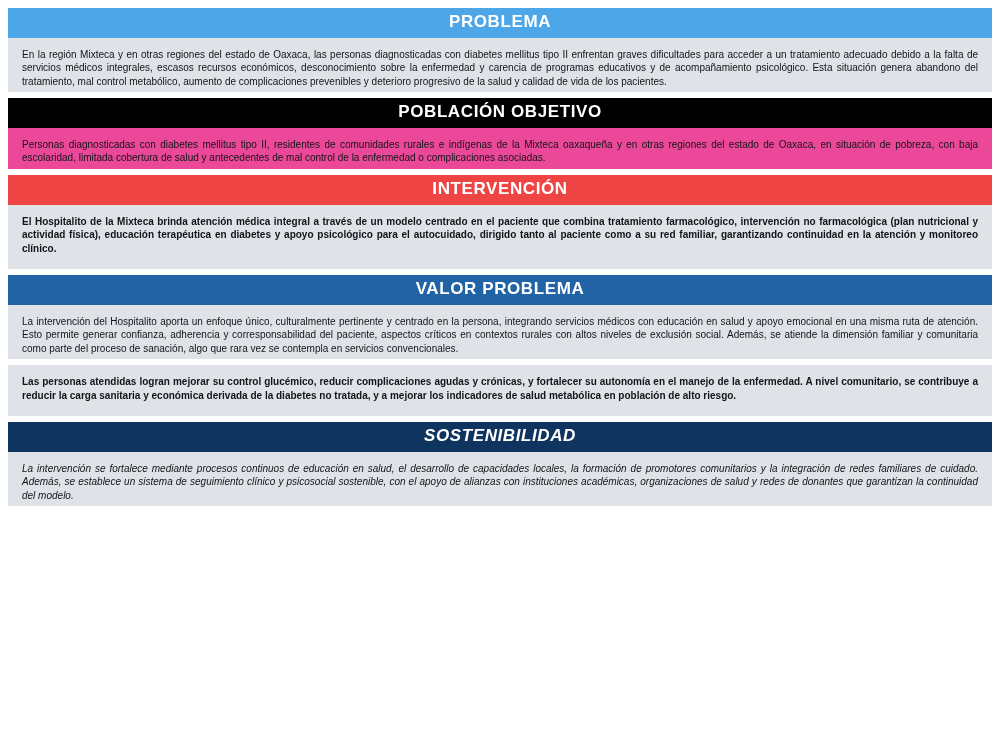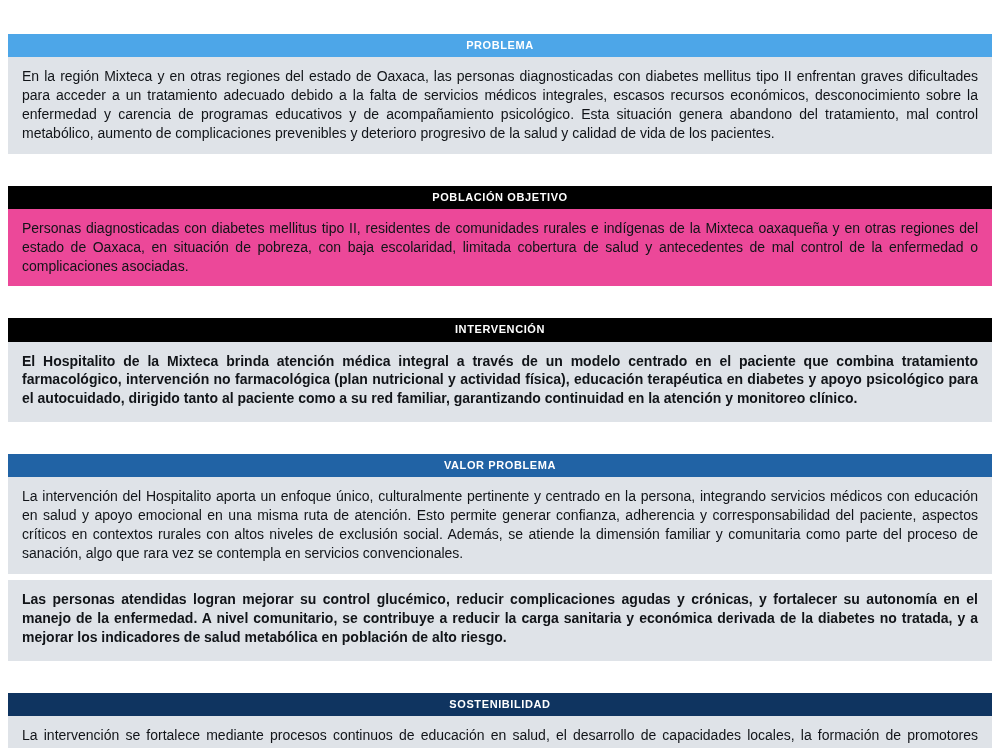--- a/index.html
+++ b/index.html
@@ -17,58 +17,57 @@
     padding: 8px 8px 6px 8px;
     background: #ffffff;
     display: flex;
     flex-direction: column;
   }
   .section {
     display: flex;
     flex-direction: column;
     margin-bottom: 6px;
   }
-  .section:last-child { margin-bottom: 0; }
+  .section:last-child { margin-bottom: 0; font-style: italic; }
   .band {
     text-align: center;
     color: #ffffff;
     font-weight: bold;
-    font-size: 11px;
+    font-size: 17px;
     letter-spacing: 0.6px;
     padding: 5px 4px 6px 4px;
     line-height: 1.1;
-    margin-top: 26px;
   }
   .body {
     background: #dfe3e8;
     color: #111418;
-    font-size: 14px;
+    font-size: 10px;
     line-height: 1.35;
     text-align: justify;
-    padding: 10px 14px 11px 14px;
+    padding: 10px 14px 4px 14px;
   }
   .body.tall { padding-bottom: 14px; font-weight: bold; }
 </style>
 </head>
 <body>
 
 <div id="sheet">
 
   <div class="section">
     <div class="band" style="background: rgb(77, 166, 232);">PROBLEMA</div>
     <div class="body" style="background: rgb(223, 227, 232);">En la región Mixteca y en otras regiones del estado de Oaxaca, las personas diagnosticadas con diabetes mellitus tipo II enfrentan graves dificultades para acceder a un tratamiento adecuado debido a la falta de servicios médicos integrales, escasos recursos económicos, desconocimiento sobre la enfermedad y carencia de programas educativos y de acompañamiento psicológico. Esta situación genera abandono del tratamiento, mal control metabólico, aumento de complicaciones prevenibles y deterioro progresivo de la salud y calidad de vida de los pacientes.</div>
   </div>
 
   <div class="section">
     <div class="band" style="background: #000000;">POBLACIÓN OBJETIVO</div>
     <div class="body" style="background: #ec4899;">Personas diagnosticadas con diabetes mellitus tipo II, residentes de comunidades rurales e indígenas de la Mixteca oaxaqueña y en otras regiones del estado de Oaxaca, en situación de pobreza, con baja escolaridad, limitada cobertura de salud y antecedentes de mal control de la enfermedad o complicaciones asociadas.</div>
   </div>
 
   <div class="section">
-    <div class="band" style="background: #000000;">INTERVENCIÓN</div>
+    <div class="band" style="background: #ef4444;">INTERVENCIÓN</div>
     <div class="body tall" style="background: rgb(223, 227, 232);">El Hospitalito de la Mixteca brinda atención médica integral a través de un modelo centrado en el paciente que combina tratamiento farmacológico, intervención no farmacológica (plan nutricional y actividad física), educación terapéutica en diabetes y apoyo psicológico para el autocuidado, dirigido tanto al paciente como a su red familiar, garantizando continuidad en la atención y monitoreo clínico.</div>
   </div>
 
   <div class="section">
     <div class="band" style="background: rgb(33, 99, 165);">VALOR PROBLEMA</div>
     <div class="body" style="background: rgb(223, 227, 232);">La intervención del Hospitalito aporta un enfoque único, culturalmente pertinente y centrado en la persona, integrando servicios médicos con educación en salud y apoyo emocional en una misma ruta de atención. Esto permite generar confianza, adherencia y corresponsabilidad del paciente, aspectos críticos en contextos rurales con altos niveles de exclusión social. Además, se atiende la dimensión familiar y comunitaria como parte del proceso de sanación, algo que rara vez se contempla en servicios convencionales.</div>
   </div>
 
   <div class="section">
     <div class="body tall" style="background: rgb(223, 227, 232);">Las personas atendidas logran mejorar su control glucémico, reducir complicaciones agudas y crónicas, y fortalecer su autonomía en el manejo de la enfermedad. A nivel comunitario, se contribuye a reducir la carga sanitaria y económica derivada de la diabetes no tratada, y a mejorar los indicadores de salud metabólica en población de alto riesgo.</div>

